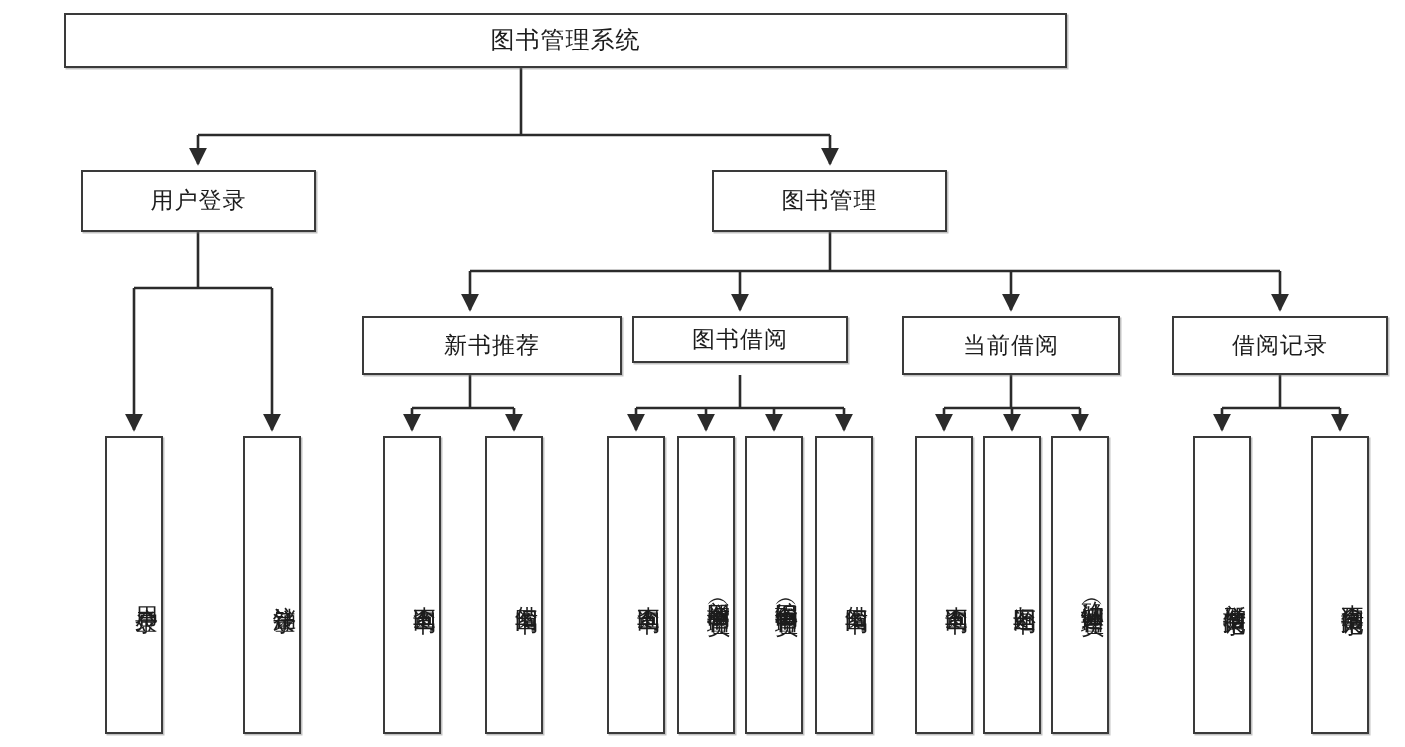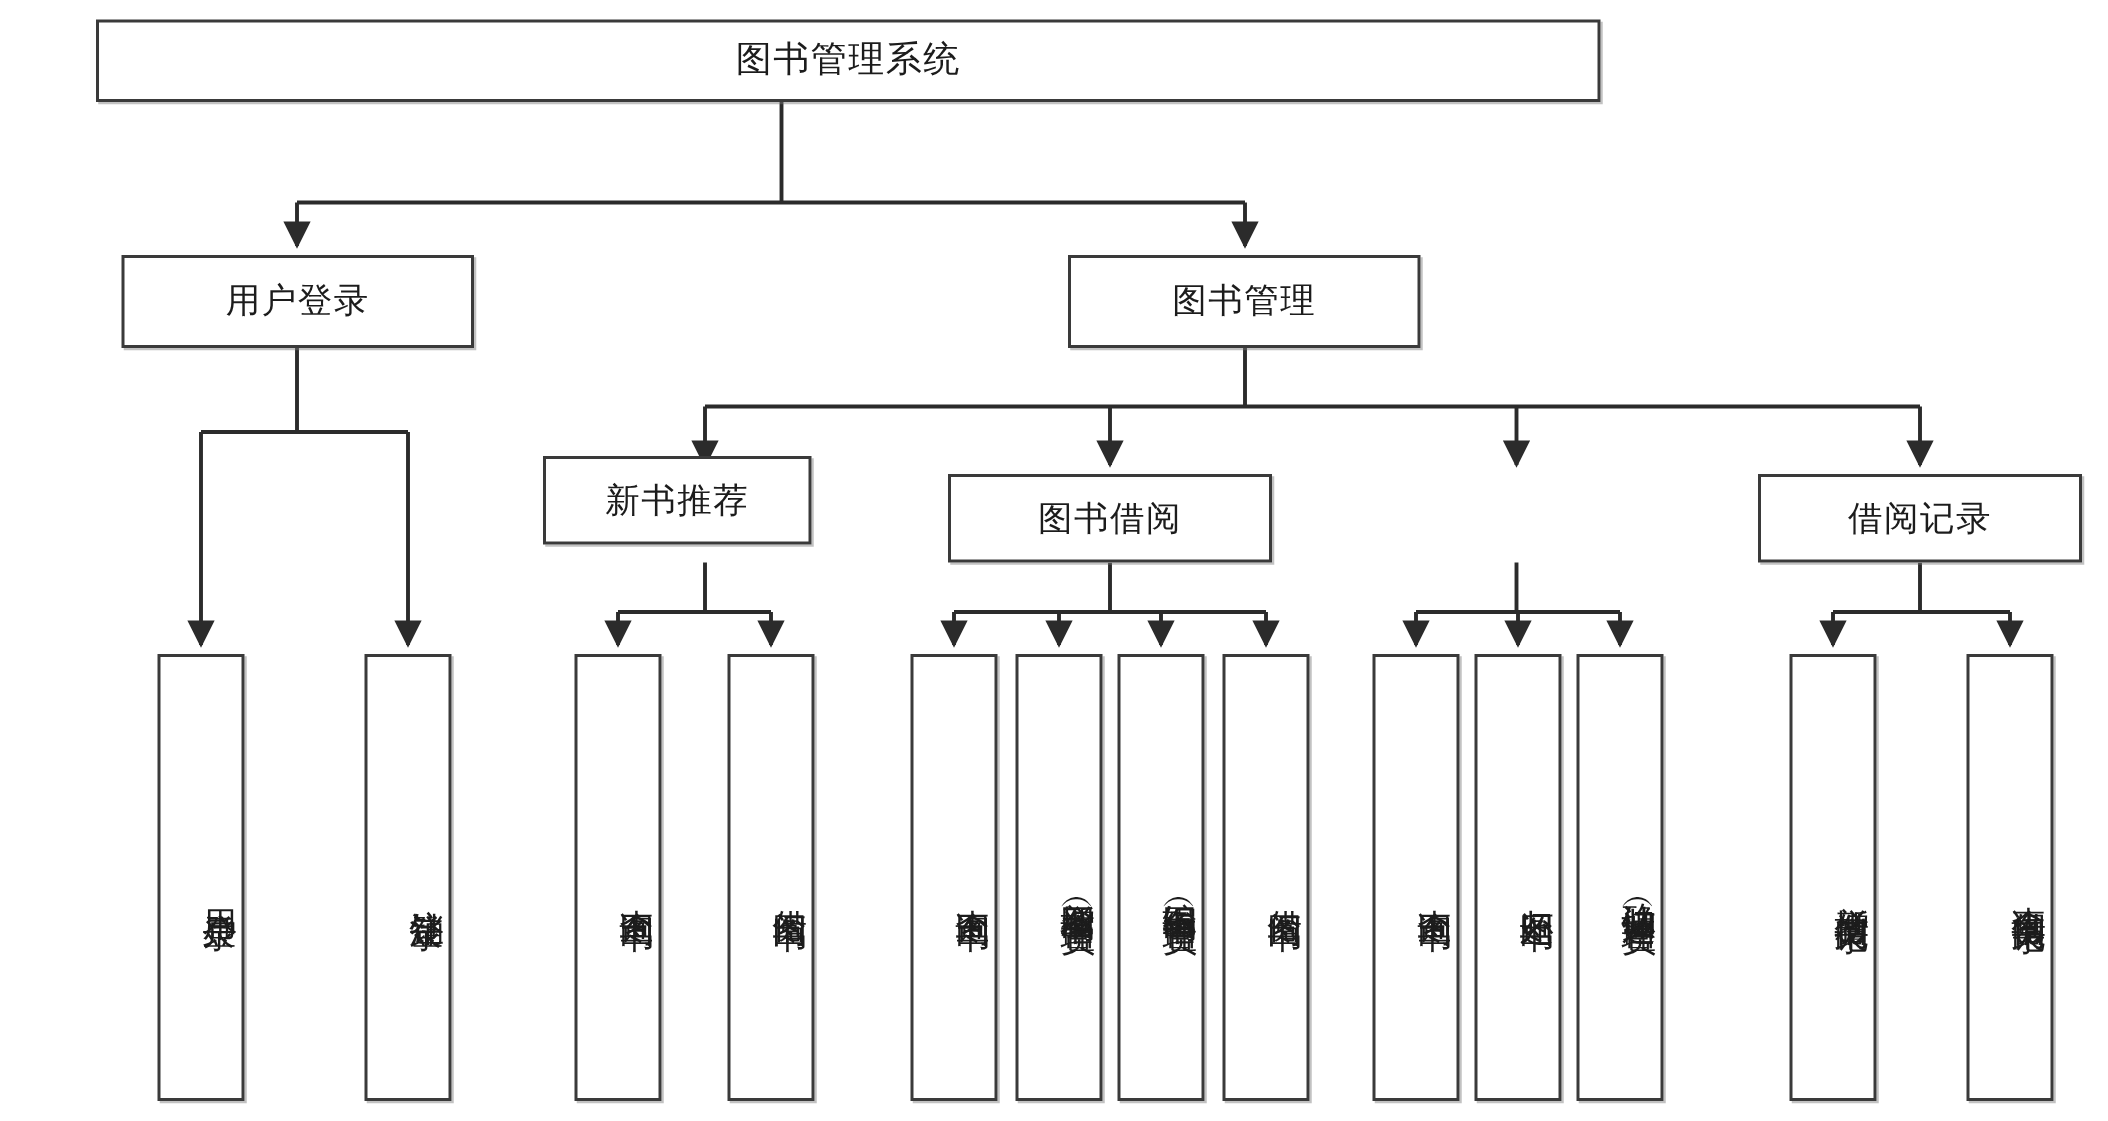--- a/index.html
+++ b/index.html
@@ -130,25 +130,28 @@
     <span>图书管理系统</span>
   </div>
 
   <div class="node horiz" style="left:81px; top:170px; width:235px; height:62px;">
     <span>用户登录</span>
   </div>
   <div class="node horiz" style="left:712px; top:170px; width:235px; height:62px;">
     <span>图书管理</span>
   </div>
 
-  <div class="node horiz" style="left:362px; top:304px; width:179px; height:59px;">
+  <div class="node horiz" style="left:362px; top:316px; width:260px; height:59px;">
     <span>新书推荐</span>
   </div>
-  <div class="node horiz" style="left:632px; top:316px; width:216px; height:59px;">
+  <div class="node horiz" style="left:632px; top:316px; width:216px; height:47px;">
     <span>图书借阅</span>
+  </div>
+  <div class="node horiz" style="left:902px; top:316px; width:218px; height:59px;">
+    <span>当前借阅</span>
   </div>
   <div class="node horiz" style="left:1172px; top:316px; width:216px; height:59px;">
     <span>借阅记录</span>
   </div>
 
   <div class="node vert" style="left:105px; top:436px; width:58px; height:298px;">
     <span class="vlabel">用户登录</span>
   </div>
   <div class="node vert" style="left:243px; top:436px; width:58px; height:298px;">
     <span class="vlabel">注销登录</span>

